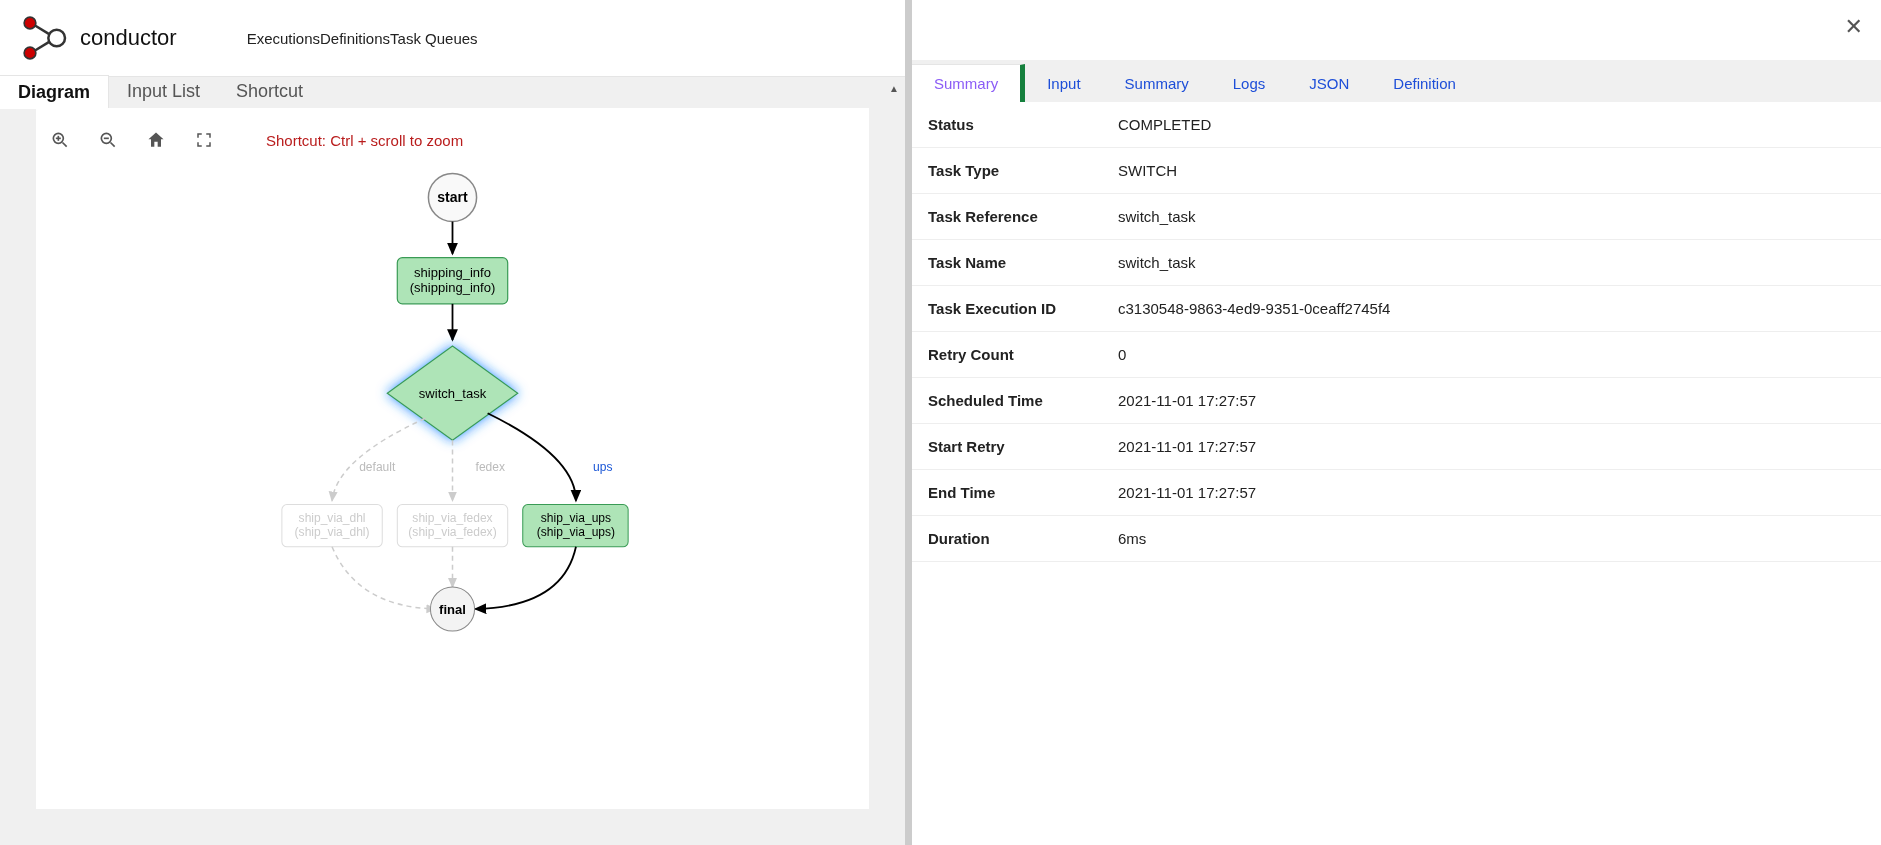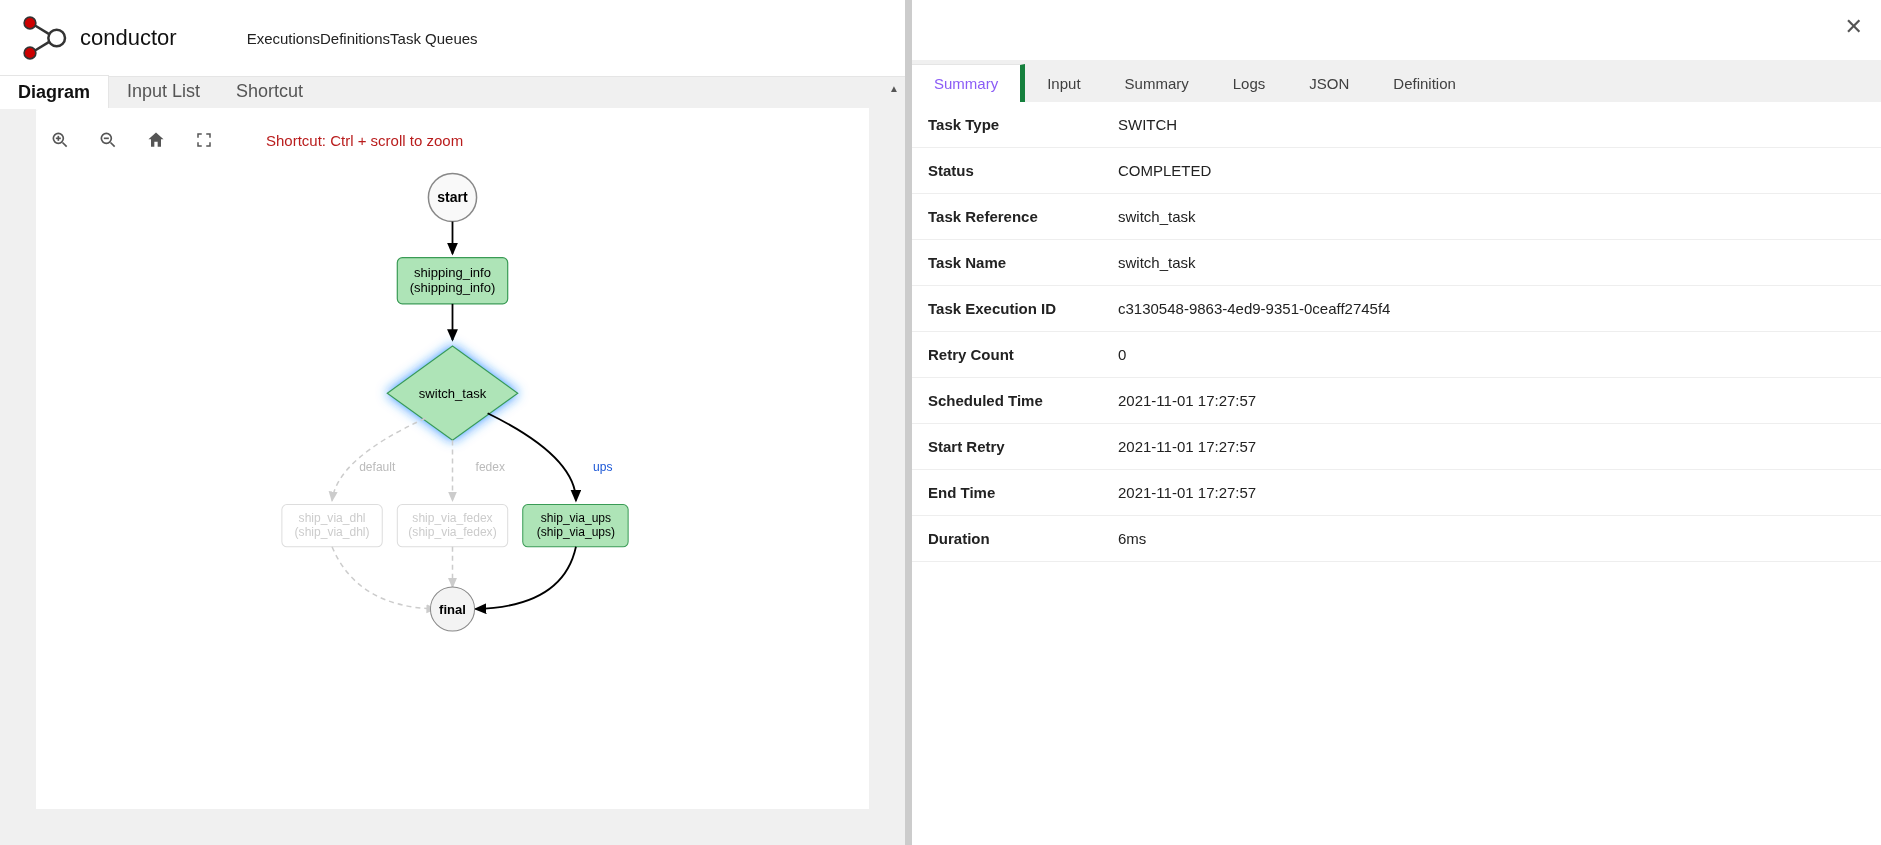--- a/index.html
+++ b/index.html
@@ -28,21 +28,21 @@
   .toolbar { display:flex; align-items:center; gap:28px; padding:22px 14px 0 14px; }
   .tool-icon { width:20px; height:20px; color:#555; cursor:pointer; display:flex; align-items:center; justify-content:center;}
   .shortcut-hint { font-size:15px; color:#b91c1c; margin-left:24px;}
 
   
   .graph-svg { position:absolute; top:40px; left:0; width:100%; height:calc(100% - 40px); }
 
   
   .close-btn { position:absolute; top:14px; right:18px; font-size:22px; color:#555; cursor:pointer; font-weight:300;}
   .detail-tabs { display:flex; background:#f0f0f0; margin-top:60px; height:42px; align-items:flex-end; }
-  .detail-tab { padding:10px 22px; font-size:15px; color:#404040; cursor:pointer; }
+  .detail-tab { padding:10px 22px; font-size:15px; color:#1d4ed8; cursor:pointer; }
   .detail-tab.active { background:#fff; color:#8b5cf6; border-top:1px solid #e5e5e5; border-right:5px solid #15803d; font-weight:500;}
 
   .summary-table { width:100%; border-collapse:collapse; }
   .summary-table tr { border-bottom:1px solid #eee; }
   .summary-table td { padding:14px 16px; font-size:15px; vertical-align:middle; }
   .summary-table td.key { font-weight:600; width:190px; }
 </style>
 </head>
 <body>
 
@@ -171,26 +171,26 @@
       <div class="detail-tab">Input</div>
       <div class="detail-tab">Summary</div>
       <div class="detail-tab">Logs</div>
       <div class="detail-tab">JSON</div>
       <div class="detail-tab">Definition</div>
     </div>
 
     <table class="summary-table">
       <tbody>
           <tr>
+            <td class="key">Status</td>
+            <td>COMPLETED</td>
+          </tr>
+      <tr>
             <td class="key">Task Type</td>
             <td>SWITCH</td>
-          </tr>
-      <tr>
-            <td class="key">Status</td>
-            <td>COMPLETED</td>
           </tr>
       <tr>
             <td class="key">Task Reference</td>
             <td>switch_task</td>
           </tr>
       <tr>
             <td class="key">Task Name</td>
             <td>switch_task</td>
           </tr>
       <tr>

